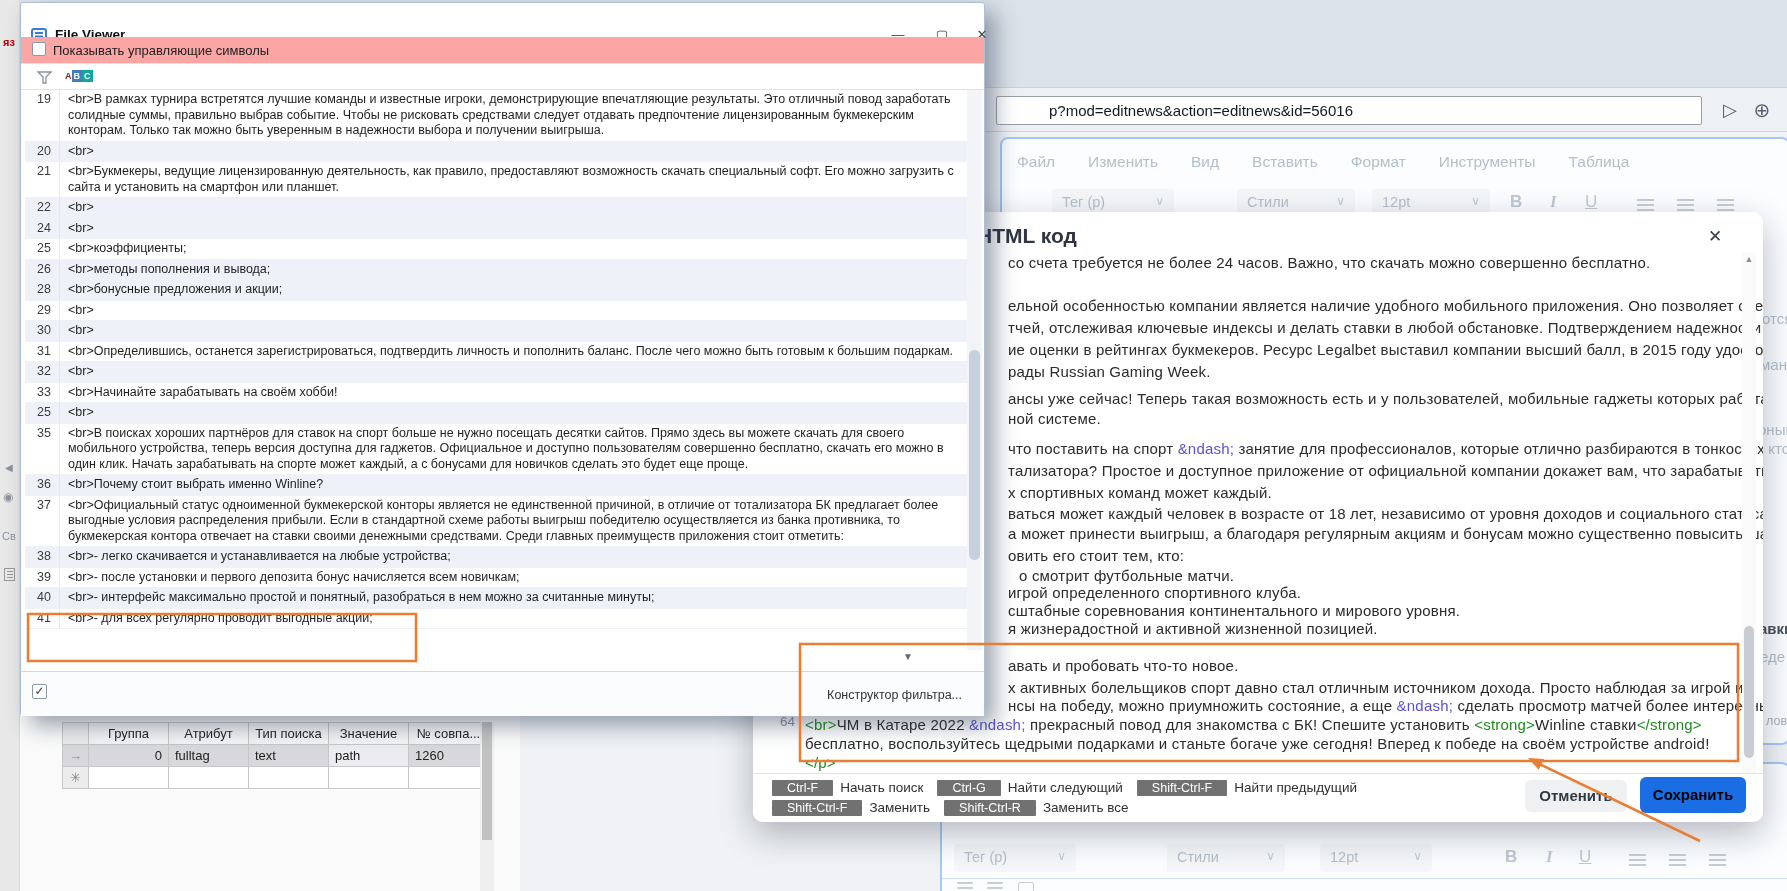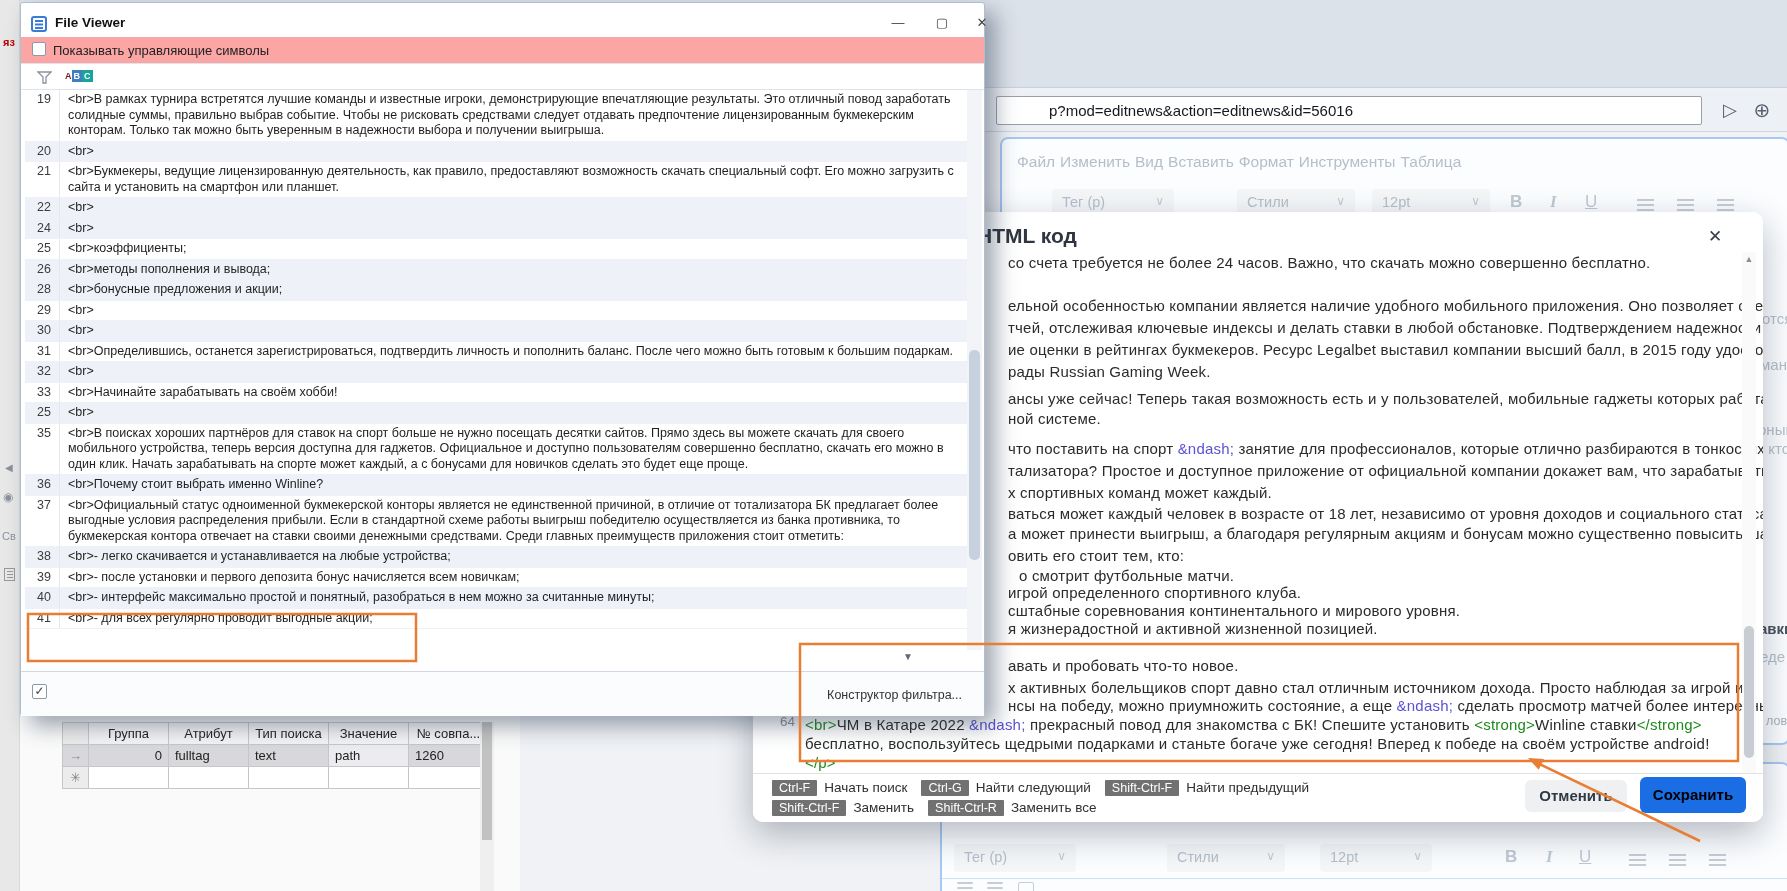--- a/index.html
+++ b/index.html
@@ -8,21 +8,21 @@
          font-family:"Liberation Sans",sans-serif;background:#f0f2f5;}
   
   .top-band{position:absolute;left:0;top:0;width:1787px;height:88px;background:#dce2e9;border-bottom:1px solid #c8d2de;}
   .url-row{position:absolute;left:0;top:89px;width:1787px;height:43px;background:#edf0f4;border-bottom:1px solid #ccd5e0;}
   .url-field{position:absolute;left:996px;top:7px;width:706px;height:29px;background:#fff;border:1px solid #9aa0a8;border-radius:2px;
              font-size:15px;color:#15181c;line-height:27px;padding-left:52px;white-space:nowrap;overflow:hidden;}
   .chrome-ico{position:absolute;top:6px;font-size:18px;color:#596270;width:26px;text-align:center;line-height:30px;}
   
   .editor1{position:absolute;left:1000px;top:137px;width:790px;height:608px;background:#fbfdff;
            border:2px solid #a6c8f2;border-radius:8px;}
-  .menu-row{position:absolute;left:15px;top:14px;display:flex;gap:5px;font-size:15.5px;color:#b4bfca;white-space:nowrap;}
+  .menu-row{position:absolute;left:15px;top:14px;display:flex;gap:33px;font-size:15.5px;color:#b4bfca;white-space:nowrap;}
   .tb-row{position:absolute;top:50px;height:30px;width:100%;}
   .dd{position:absolute;height:28px;background:#f4f6f8;border-radius:4px;color:#b4bfca;font-size:14.5px;
       padding:5px 10px;white-space:nowrap;}
   .dd .car{float:right;color:#c2cad4;margin-left:14px;font-size:12px;}
   .fmt{position:absolute;color:#c0c8d2;font-size:17px;font-weight:bold;top:3px;}
   .fmt.i{font-style:italic;font-family:"Liberation Serif",serif;}
   .fmt.u{text-decoration:underline;font-weight:normal;}
   .bars{position:absolute;top:10px;width:17px;height:2px;background:#c6cdd6;box-shadow:0 5px 0 #c6cdd6,0 10px 0 #c6cdd6;}
   .frag{position:absolute;white-space:nowrap;font-size:15px;color:#b4bfca;}
   .frag.dark{color:#4a525c;font-weight:bold;}
@@ -39,29 +39,29 @@
   .modal-title{position:absolute;left:224px;top:12px;font-size:21px;font-weight:bold;color:#2f3640;}
   .modal-close{position:absolute;left:955px;top:14px;font-size:17px;color:#3b4148;cursor:pointer;}
   .code-line{position:absolute;white-space:nowrap;font-size:15px;color:#2b2b2b;letter-spacing:.2px;}
   .code-line .t{color:#1d8a1d;} .code-line .e{color:#5a51d4;} .code-line .p{color:#2b2b2b;}
   .gutter-num{position:absolute;left:12px;top:502px;width:30px;text-align:right;font-size:13.5px;color:#8a93a0;}
   .m-scroll{position:absolute;left:989px;top:40px;width:14px;height:540px;background:#fafafa;}
   .m-scroll .thumb{position:absolute;left:2px;top:374px;width:10px;height:132px;background:#c8cdd4;border-radius:5px;}
   .m-scroll .ar{position:absolute;left:0;width:14px;text-align:center;font-size:9px;color:#8a8f98;}
   .search-panel{position:absolute;left:0;top:561px;width:1010px;height:49px;border-top:1px solid #e2e2e2;background:#fff;}
   .sc-row{position:absolute;left:19px;white-space:nowrap;font-size:13.5px;color:#2f2f2f;}
-  .kbd{display:inline-block;background:#717171;color:#fff;font-size:12.5px;padding:1px 7px;margin-right:7px;border-radius:1px;}
+  .kbd{display:inline-block;background:#717171;color:#fff;font-size:12.5px;padding:1px 15px;margin-right:7px;border-radius:1px;}
   .sc-pair{display:inline-block;margin-right:14px;}
   .btn{position:absolute;border-radius:6px;font-weight:bold;font-size:15px;text-align:center;cursor:pointer;}
   .btn.cancel{left:772px;top:568px;width:102px;height:32px;line-height:32px;background:#eef0f2;color:#313944;}
   .btn.save{left:887px;top:565px;width:106px;height:36px;line-height:36px;color:#000000;}
   
   .fv{position:absolute;left:20px;top:2px;width:965px;height:714px;background:#fff;border:1px solid #aebfd2;
       border-radius:3px;box-shadow:10px 10px 22px rgba(40,55,80,.45);z-index:20;}
-  .fv-title{position:absolute;left:0;top:4px;width:100%;height:34px;background:#fff;border-bottom:1px solid #e1e6ec;}
+  .fv-title{position:absolute;left:0;top:16px;width:100%;height:34px;background:#fff;border-bottom:1px solid #e1e6ec;}
   .fv-ico{position:absolute;left:10px;top:9px;width:16px;height:16px;border:2px solid #3a7bd5;border-radius:3px;}
   .fv-ico i{position:absolute;left:2px;top:2px;width:8px;height:1.5px;background:#3a7bd5;box-shadow:0 3.5px 0 #3a7bd5,0 7px 0 #3a7bd5;}
   .fv-title .cap{position:absolute;left:34px;top:8px;font-size:13.5px;font-weight:bold;color:#111;}
   .winbtn{position:absolute;top:8px;width:30px;text-align:center;font-size:13px;color:#444;cursor:pointer;}
   .fv-check{position:absolute;left:0;top:34px;width:100%;height:27px;background:#fca5a5;border-bottom:1px solid #dfe5ee;}
   .cb{position:absolute;width:14px;height:14px;background:#fff;border:1px solid #8899aa;border-radius:2px;font-size:12px;
       line-height:13px;text-align:center;color:#3c4350;}
   .fv-check .lab{position:absolute;left:32px;top:6px;font-size:13px;color:#222;}
   .fv-filter{position:absolute;left:0;top:61px;width:100%;height:26px;background:#fff;border-bottom:1px solid #dde4ee;}
   .abc{position:absolute;left:44px;top:6px;font-size:9px;font-weight:bold;line-height:13px;}

